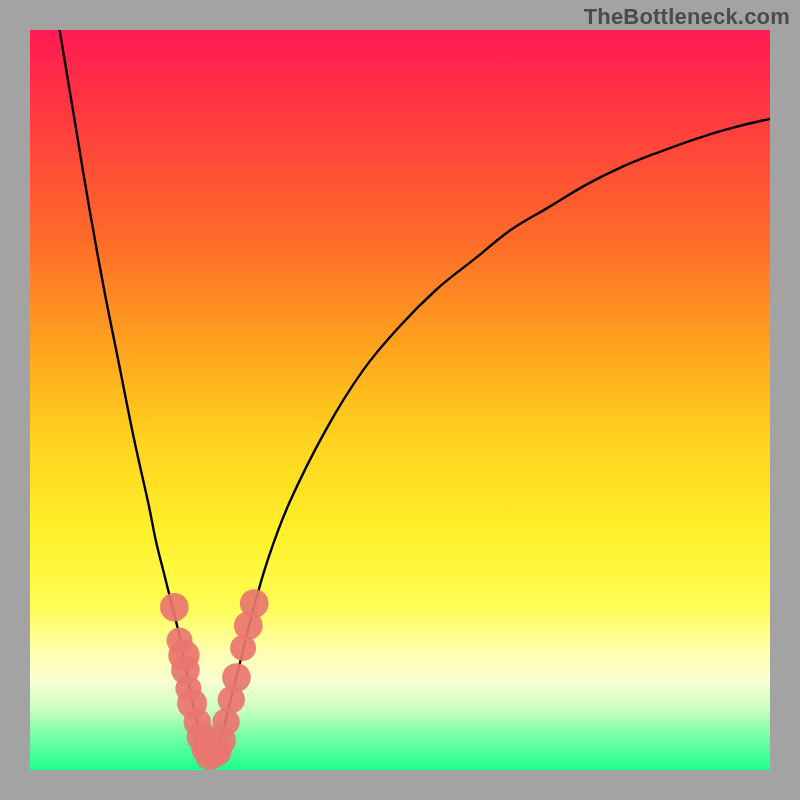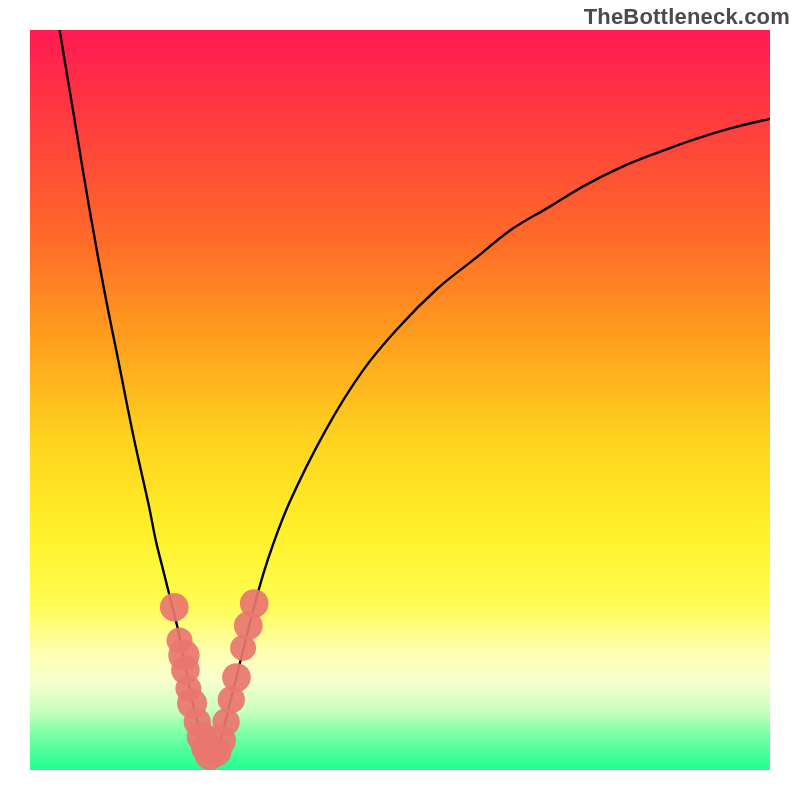--- a/index.html
+++ b/index.html
@@ -10,21 +10,21 @@
     overflow: hidden;
     background: #000;
     font-family: Arial, Helvetica, sans-serif;
   }
   .frame {
     position: absolute;
     top: 0;
     left: 0;
     width: 800px;
     height: 800px;
-    background: #ffffff;
+    background: #a3a3a3;
   }
   .plot {
     position: absolute;
     top: 30px;
     left: 30px;
     width: 740px;
     height: 740px;
     background: linear-gradient(to bottom,
       #ff1a54 0%,
       #ff3b3f 12%,

